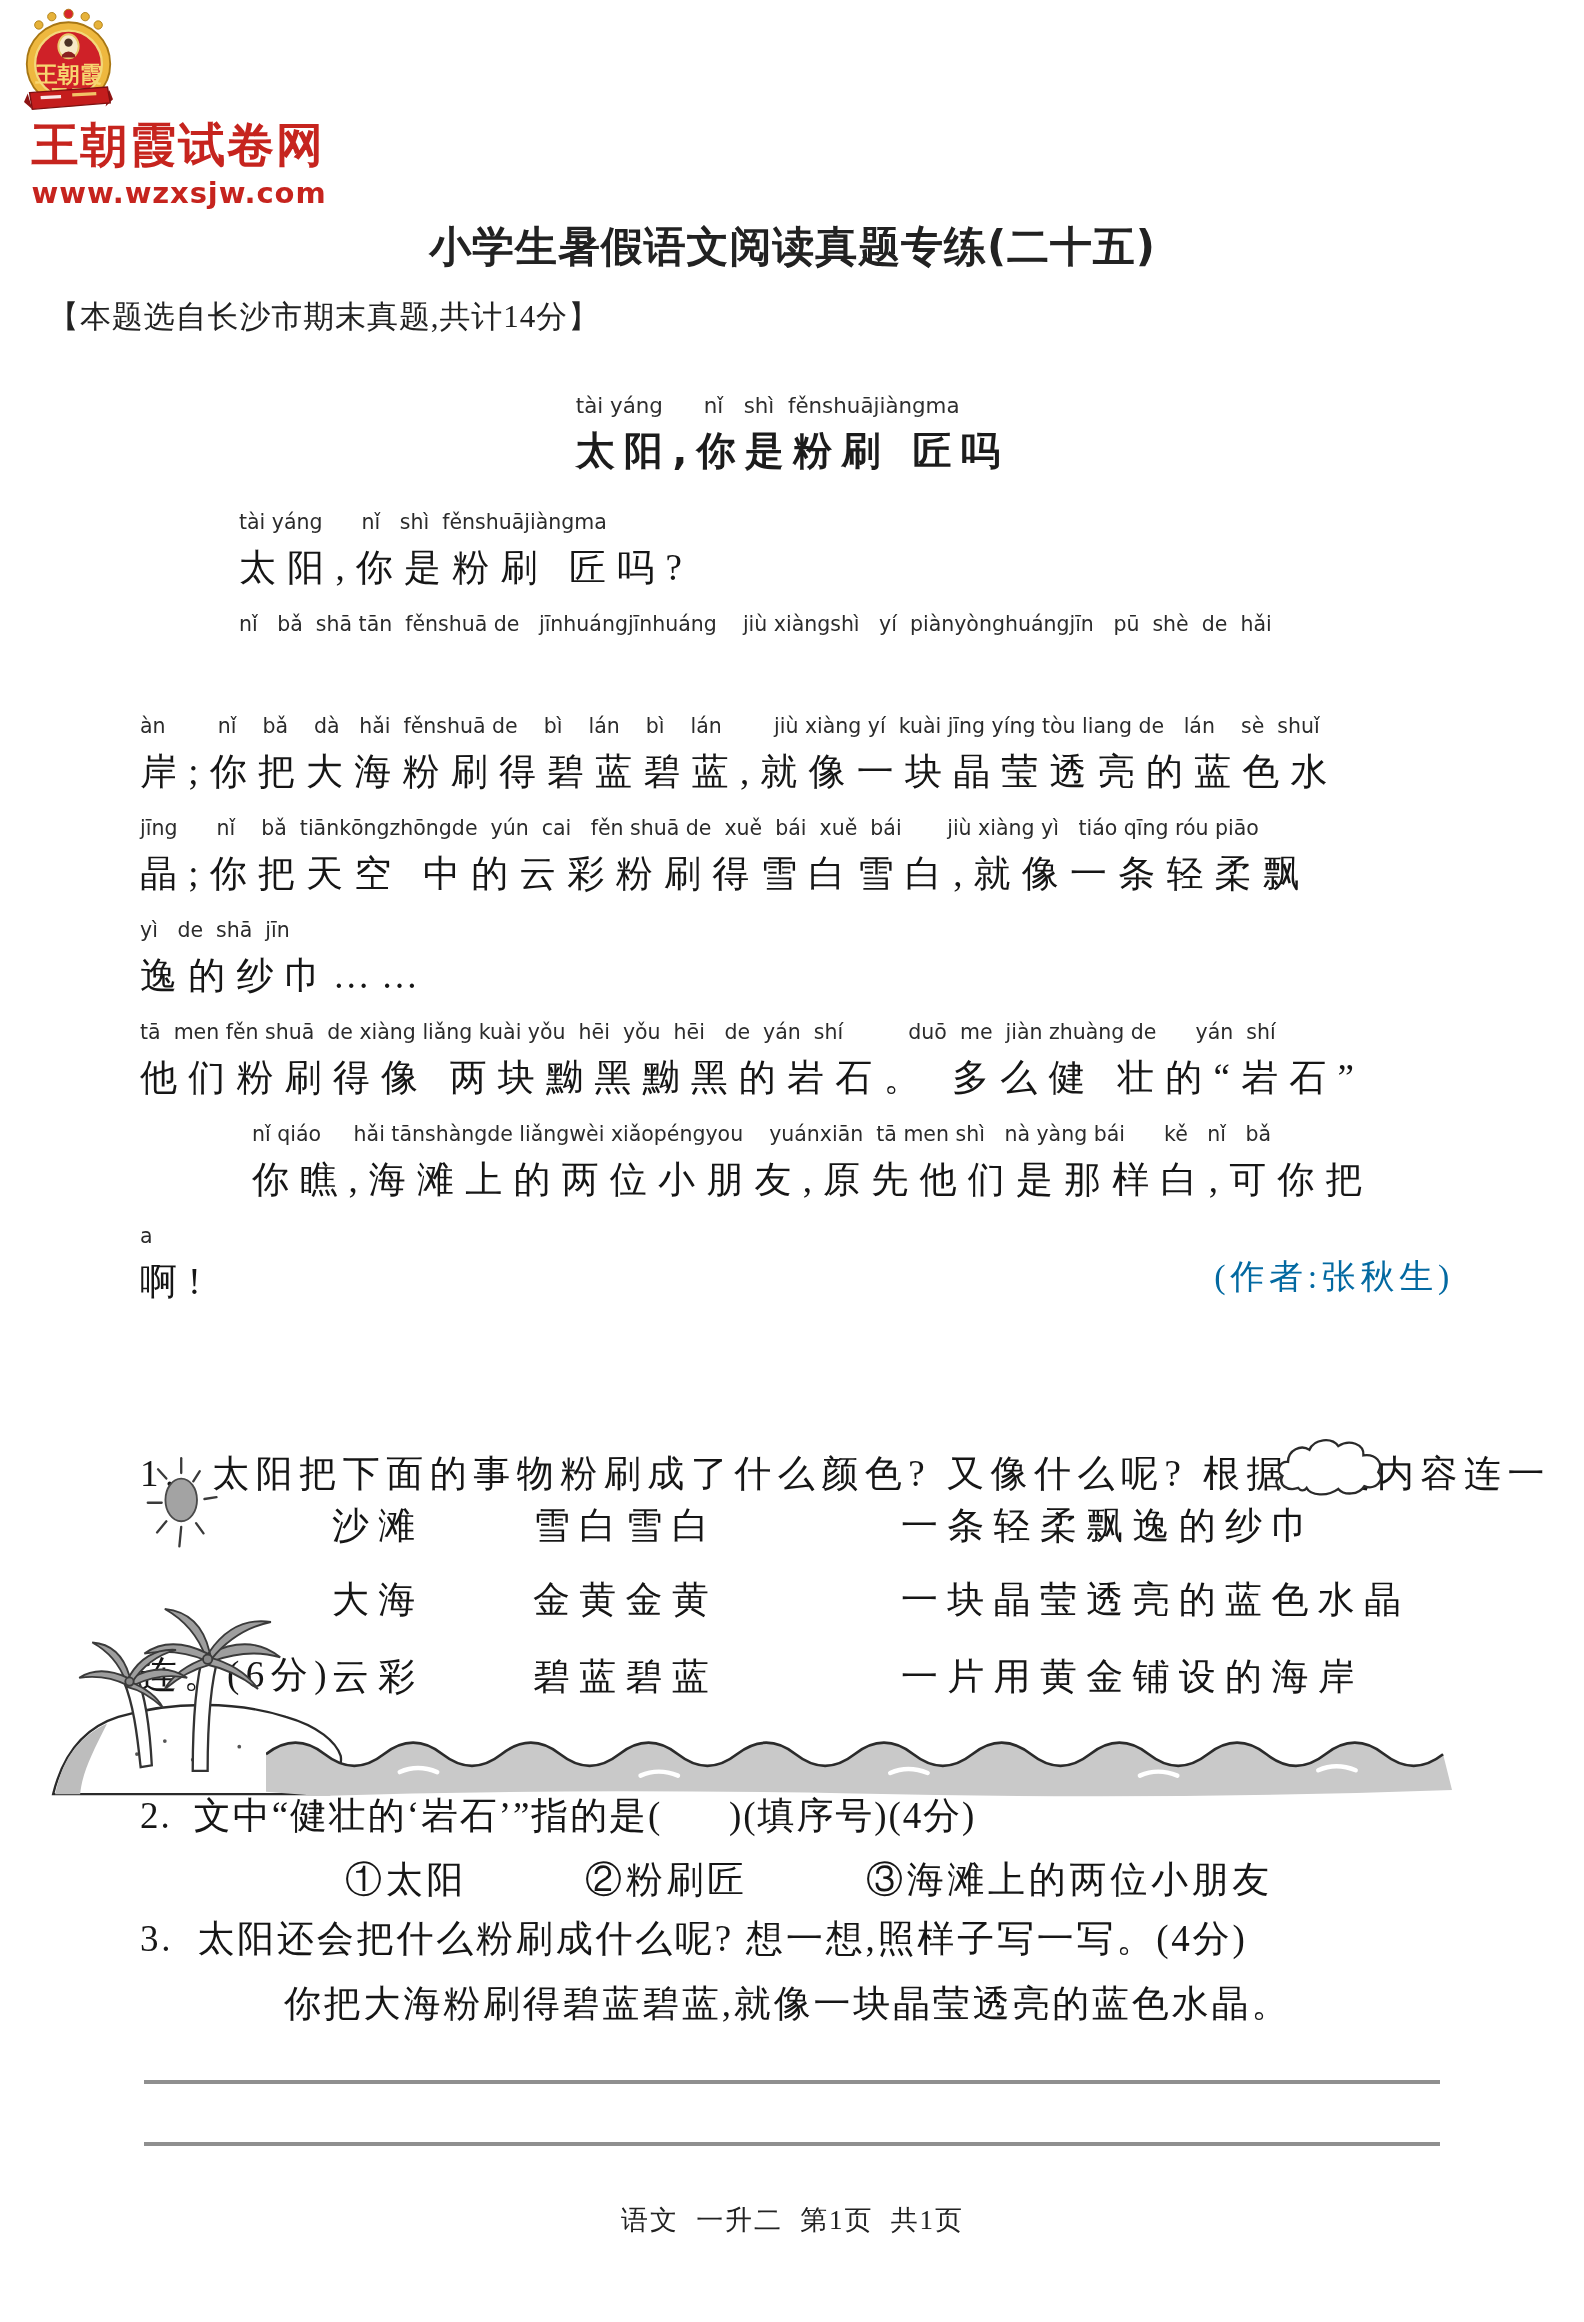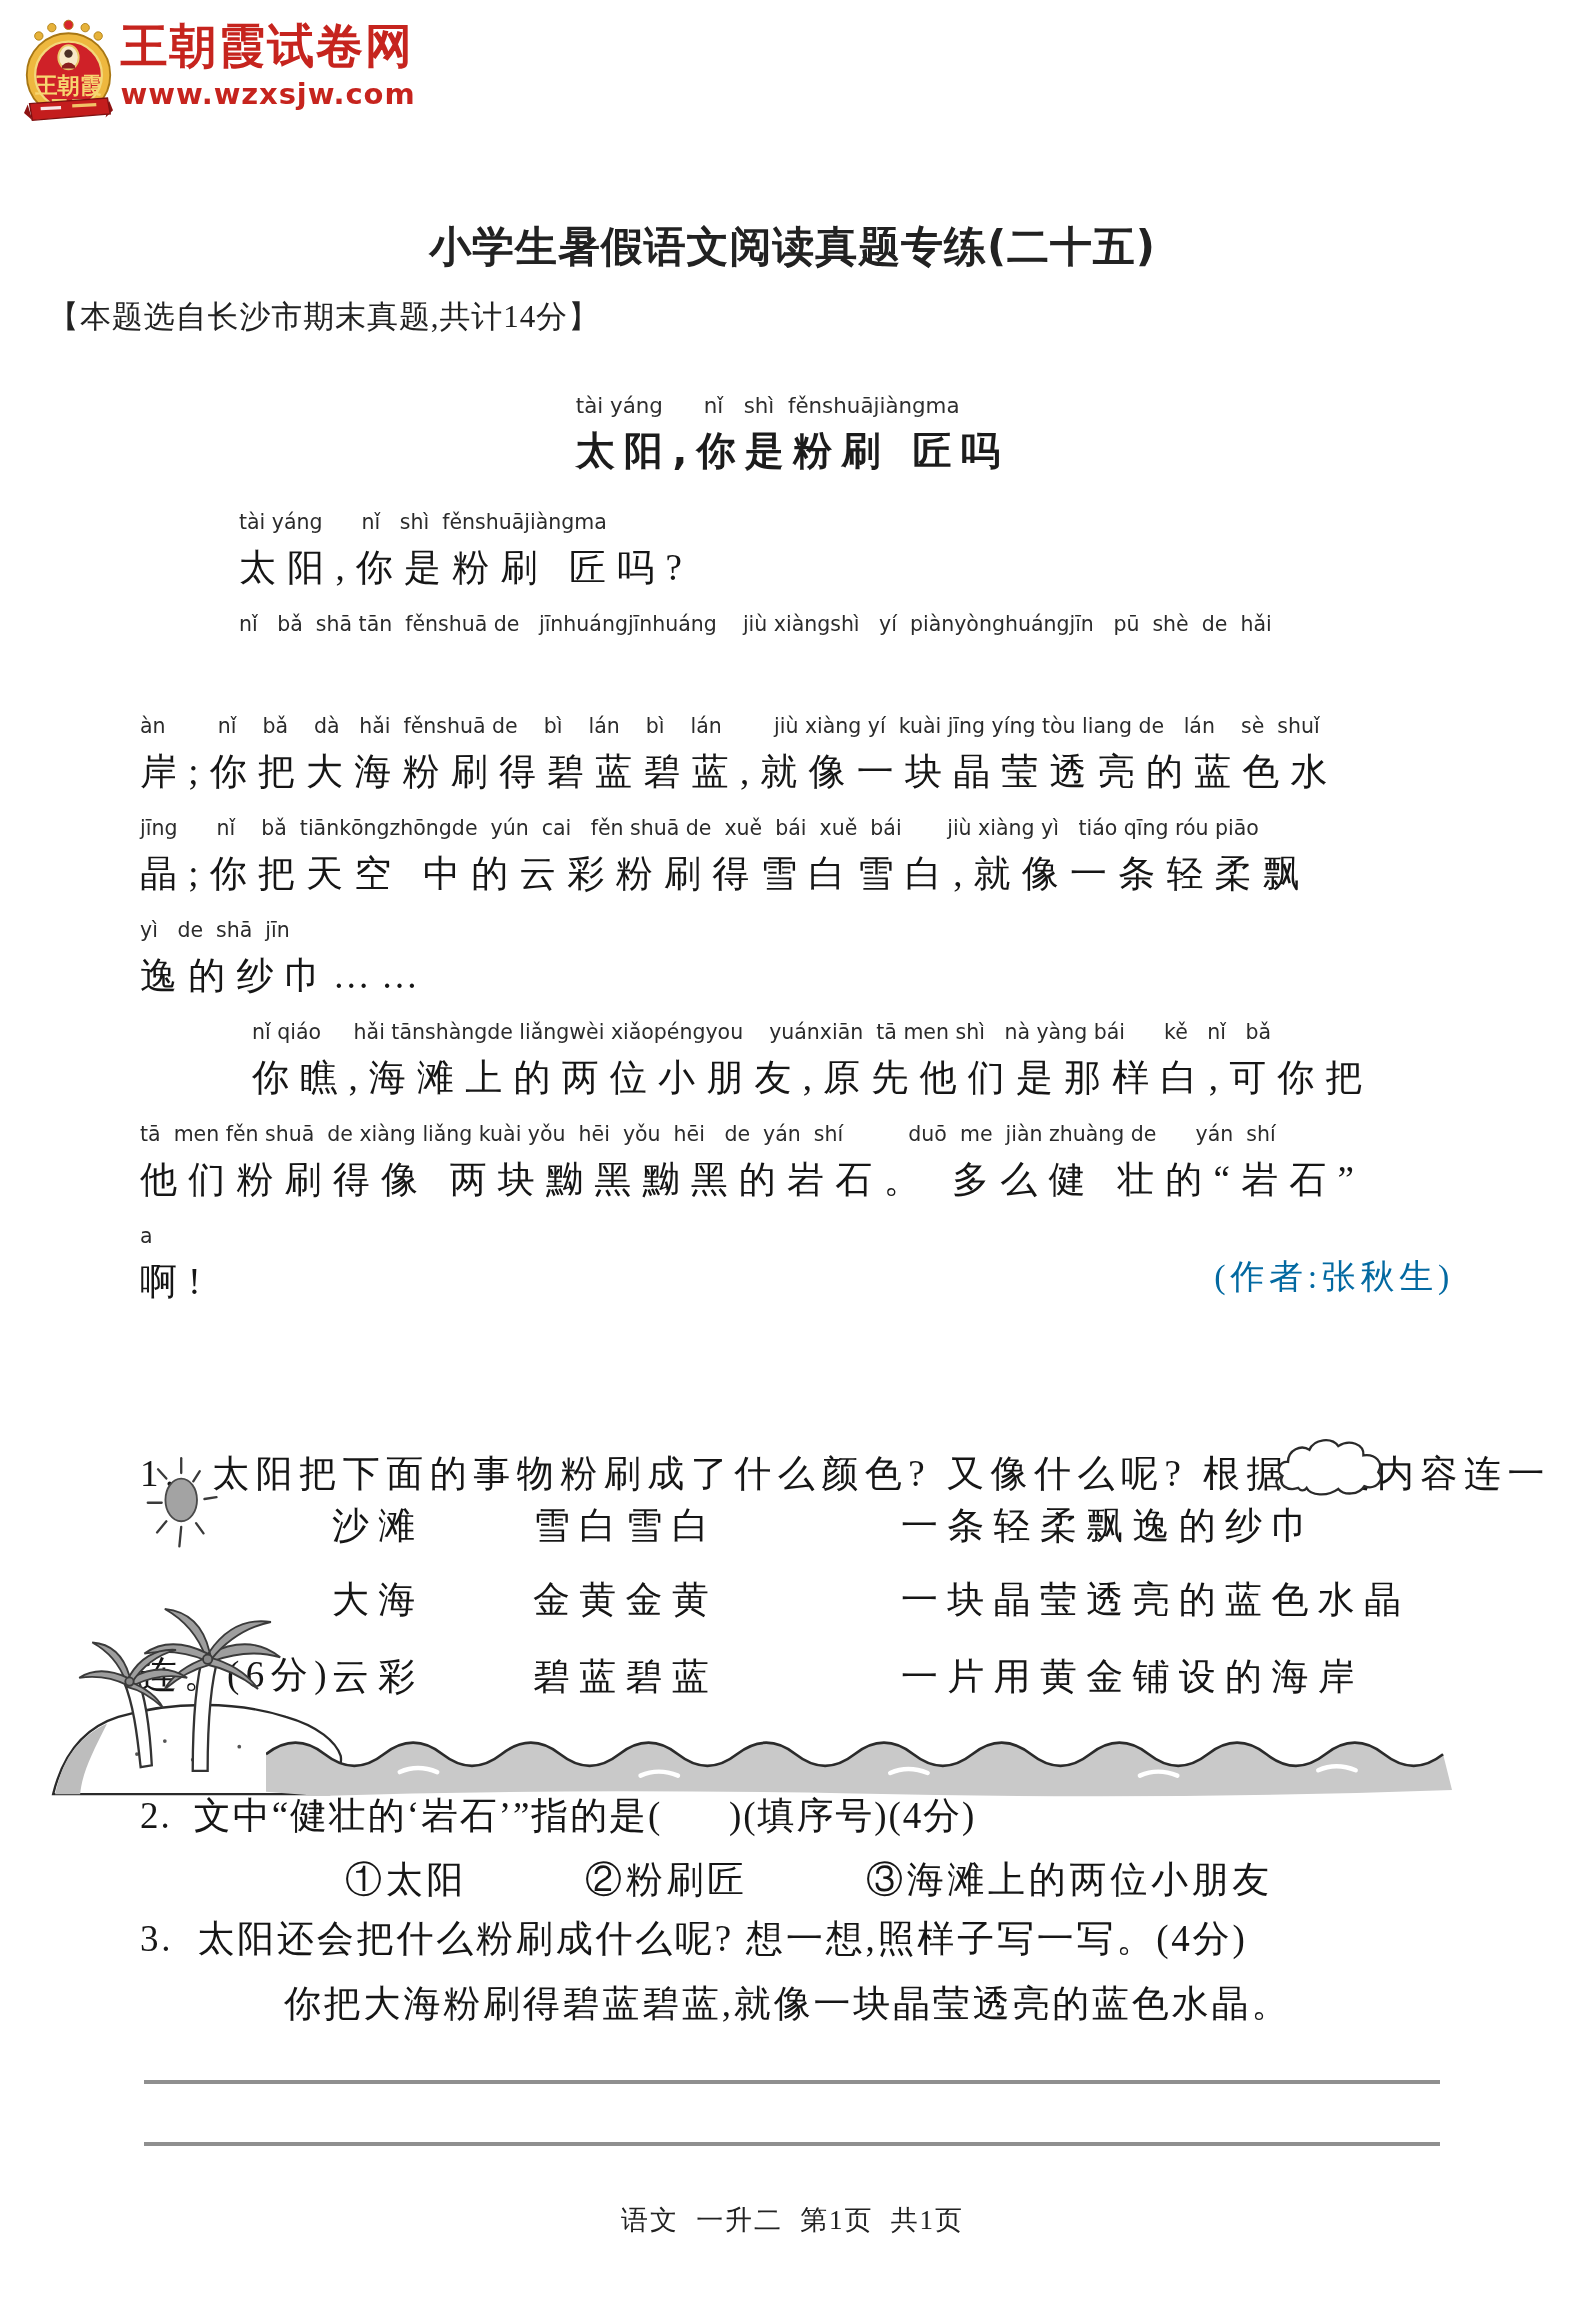--- a/index.html
+++ b/index.html
@@ -2,21 +2,21 @@
 <html style="font-size:15px"><head>
 <meta charset="utf-8">
 <style>
   * { margin:0; padding:0; box-sizing:border-box; }
   html,body { background:#ffffff; }
   body{
     width:1585px; height:2322px; position:relative; overflow:hidden;
     font-family:"Liberation Serif","DejaVu Serif",serif; color:#1c1c1c;
   }
   
-  .logo{ position:absolute; top:19px; left:24px; display:flex; align-items:flex-start; }
+  .logo{ position:absolute; top:8px; left:24px; display:flex; align-items:flex-start;flex-direction:column; }
   .badge{ width:89px; height:110px; flex:0 0 auto; }
   .brand{ margin-left:7.5px; margin-top:3.7px; }
   .site-name{
     font-family:Liberation Mono, monospace; font-weight:bold;
     font-size:47px; line-height:54px; color:#c6241e; letter-spacing:1.9px;
   }
   .site-url{
     font-family:"DejaVu Sans","Liberation Sans",sans-serif; font-weight:bold;
     font-size:29px; line-height:34px; color:#c6241e; letter-spacing:0.9px;
   }
@@ -132,27 +132,27 @@
     <div class="hz">岸;你把大海粉刷得碧蓝碧蓝,就像一块晶莹透亮的蓝色水</div>
   </div>
   <div class="pline">
     <div class="py">jīng      nǐ    bǎ  tiānkōngzhōngde  yún  cai   fěn shuā de  xuě  bái  xuě  bái       jiù xiàng yì   tiáo qīng róu piāo</div>
     <div class="hz">晶;你把天空 中的云彩粉刷得雪白雪白,就像一条轻柔飘</div>
   </div>
   <div class="pline">
     <div class="py">yì   de  shā  jīn</div>
     <div class="hz">逸的纱巾……</div>
   </div>
+  <div class="pline">
+    <div class="py">tā  men fěn shuā  de xiàng liǎng kuài yǒu  hēi  yǒu  hēi   de  yán  shí          duō  me  jiàn zhuàng de      yán  shí</div>
+    <div class="hz">他们粉刷得像 两块黝黑黝黑的岩石。 多么健 壮的“岩石”</div>
+  </div>
   <div class="pline ind2">
     <div class="py">nǐ qiáo     hǎi tānshàngde liǎngwèi xiǎopéngyou    yuánxiān  tā men shì   nà yàng bái      kě   nǐ   bǎ</div>
     <div class="hz">你瞧,海滩上的两位小朋友,原先他们是那样白,可你把</div>
-  </div>
-  <div class="pline">
-    <div class="py">tā  men fěn shuā  de xiàng liǎng kuài yǒu  hēi  yǒu  hēi   de  yán  shí          duō  me  jiàn zhuàng de      yán  shí</div>
-    <div class="hz">他们粉刷得像 两块黝黑黝黑的岩石。 多么健 壮的“岩石”</div>
   </div>
   <div class="pline">
     <div class="py">a</div>
     <div class="hz">啊!</div>
     <div class="author">(作者:张秋生)</div>
   </div>
 </div>
 
 <div class="question q1">
   <div>1.  太阳把下面的事物粉刷成了什么颜色? 又像什么呢? 根据短文内容连一</div>

